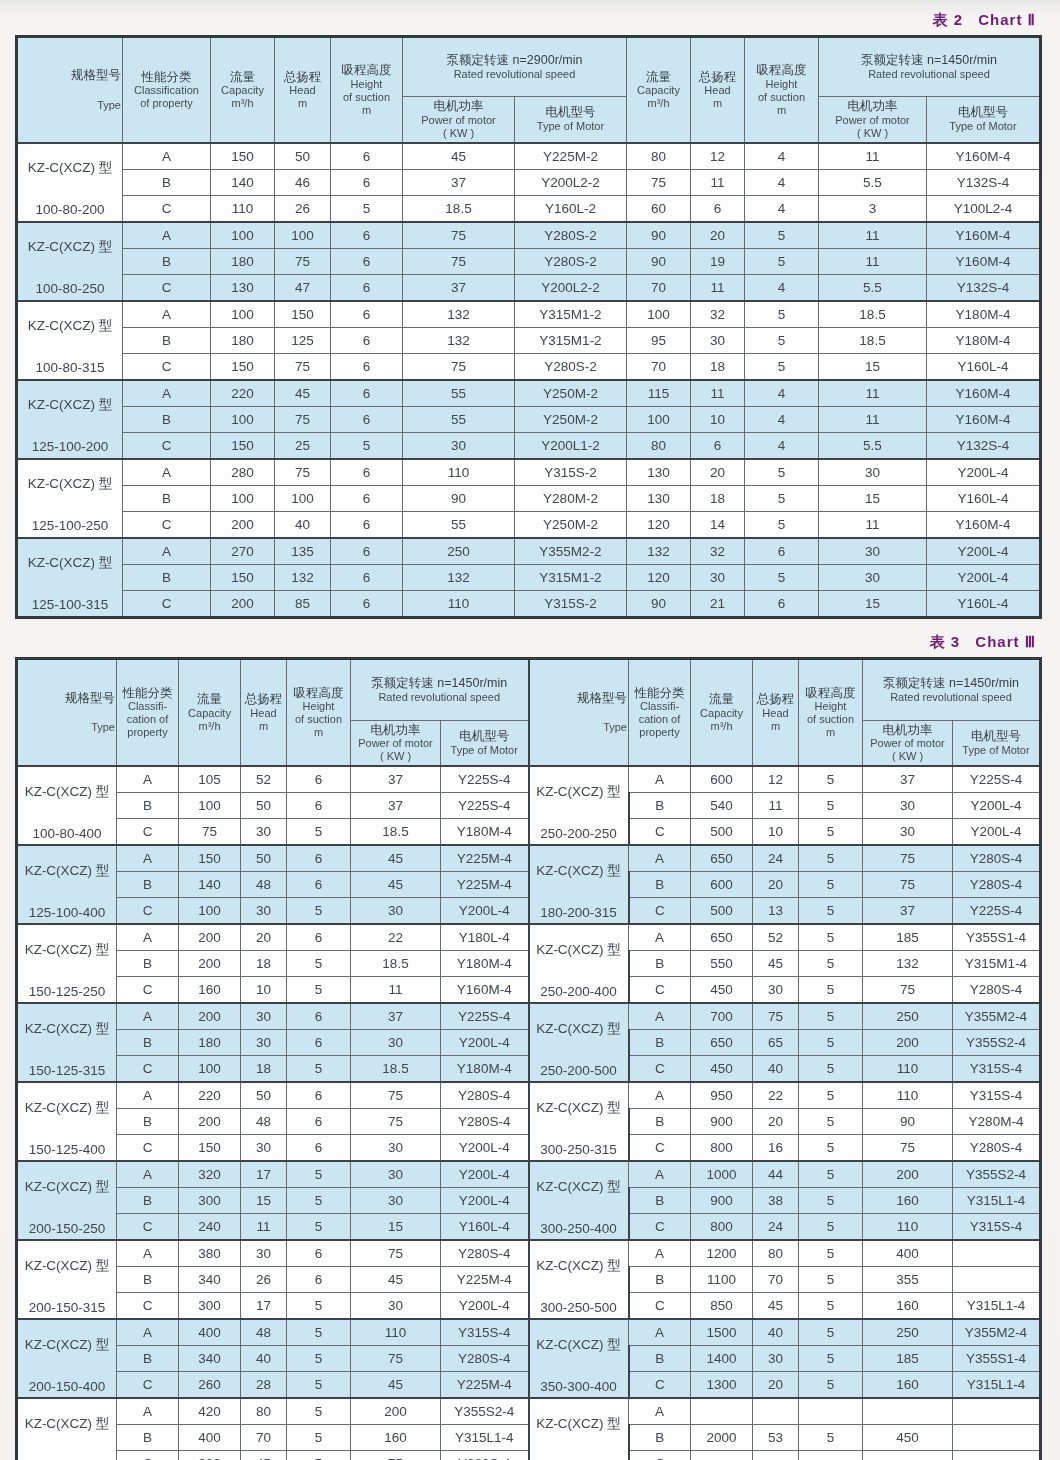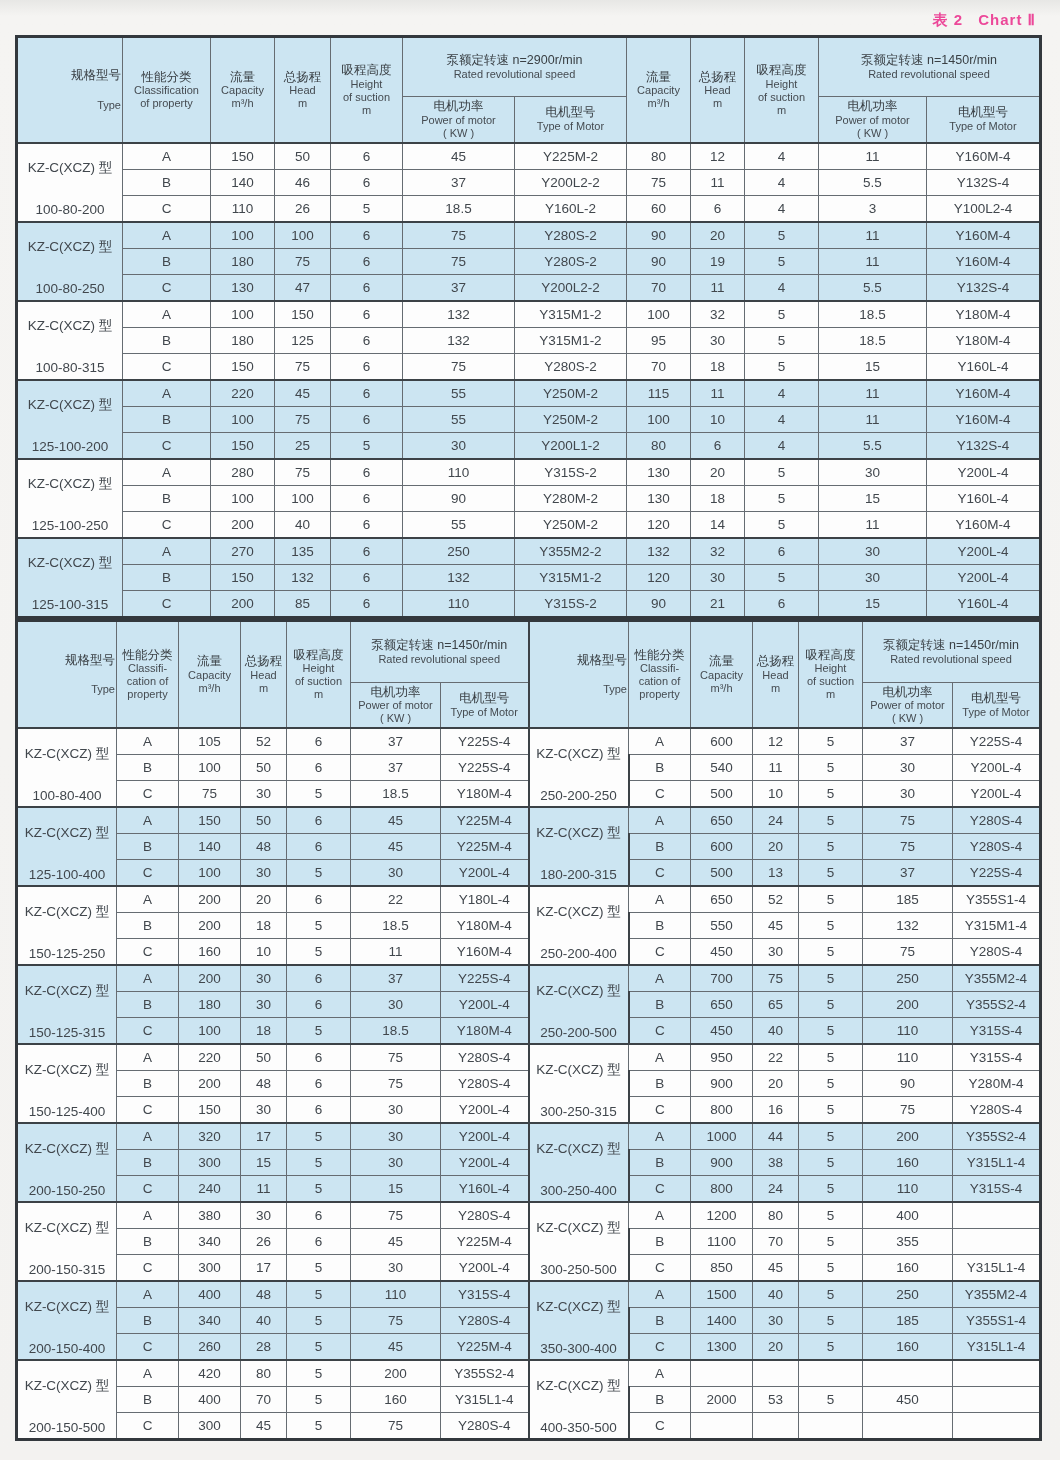--- a/index.html
+++ b/index.html
@@ -7,21 +7,21 @@
     width:1060px;height:1460px;
     background:linear-gradient(#e7e7e5 0px,#f5f4f2 16px,#f3f2f0 100%);
     font-family:"Liberation Sans",sans-serif;
     color:#3e444a;
     overflow:hidden;
   }
   .page{position:relative;width:1060px;height:1460px;overflow:hidden;}
   .tbl-title{
     text-align:right;
     padding:11px 24px 5px 0;
-    font-size:15px;font-weight:bold;color:#ec4899;
+    font-size:15px;font-weight:bold;color:#701a75;
     letter-spacing:1px;
   }
   .tbl-title .en{margin-left:10px;}
   table.spec{
     border-collapse:collapse;table-layout:fixed;
     margin-left:15px;width:1024px;
     border:3px solid #33383d;
     background:#fdfdfd;
   }
   table.spec th,table.spec td{
@@ -437,20 +437,24 @@
           <td>Y315S-2</td>
           <td>90</td>
           <td>21</td>
           <td>6</td>
           <td>15</td>
           <td>Y160L-4</td>
         </tr>
       </tbody>
   </table>
 
+  <div class="tbl-title" style="padding-top:14px;">
+    <span class="zh">表 3</span>
+    <span class="en">Chart Ⅲ</span>
+  </div>
 
   <table class="spec" id="table3">
     <colgroup>
       <col style="width:100px">
         <col style="width:62px">
         <col style="width:62px">
         <col style="width:46px">
       <col style="width:64px">
         <col style="width:90px">
         <col style="width:88px">

